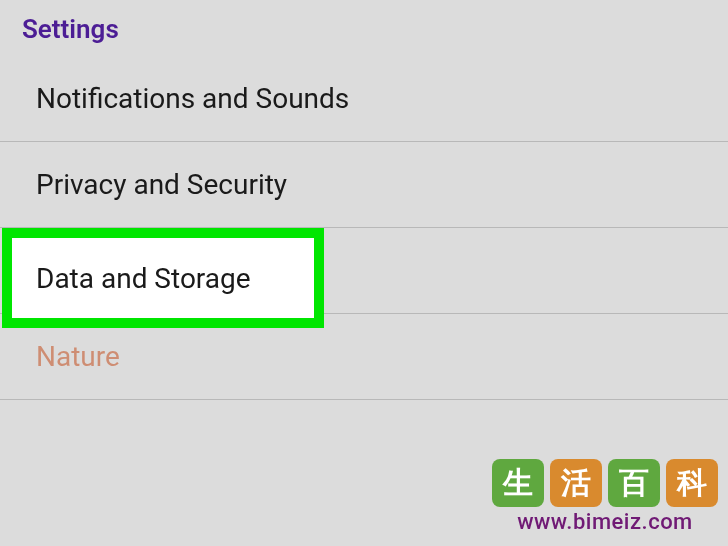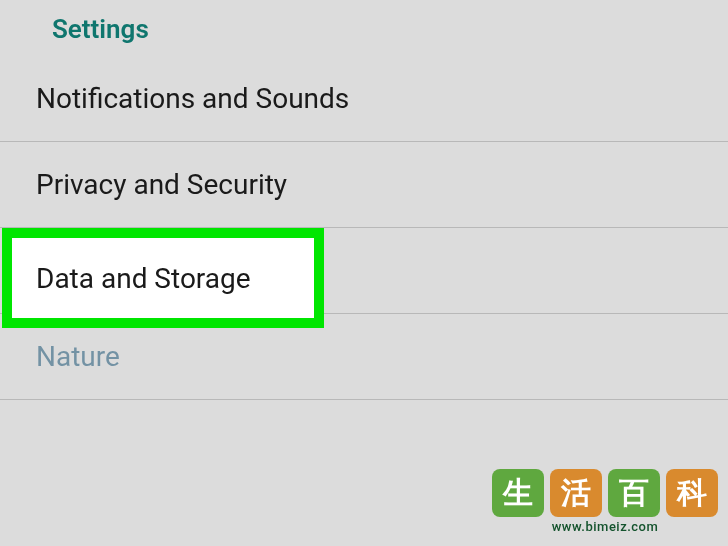--- a/index.html
+++ b/index.html
@@ -9,24 +9,24 @@
     }
     body {
       width: 728px;
       height: 546px;
       background: #dcdcdc;
       font-family: -apple-system, BlinkMacSystemFont, "Segoe UI", Roboto, sans-serif;
       overflow: hidden;
       position: relative;
     }
     .section-header {
-      padding: 14px 52px 12px;
+      padding: 14px 22px 12px;
       font-size: 26px;
       font-weight: 600;
-      color: #0f766e;
+      color: #4c1d95;
     }
     .settings-list {
       display: flex;
       flex-direction: column;
     }
     .settings-item {
       padding: 26px 36px;
       font-size: 28px;
       color: #1a1a1a;
       border-bottom: 1px solid #b8b8b8;
@@ -48,21 +48,21 @@
       border: 10px solid #00e600;
       background: #ffffff;
       z-index: 10;
       display: flex;
       align-items: center;
       padding-left: 24px;
       font-size: 28px;
       color: #1a1a1a;
     }
     .theme-value {
-      color: #0c4a6e;
+      color: #c2410c;
       font-size: 28px;
       opacity: 0.5;
     }
     .watermark {
       position: absolute;
       right: 10px;
       bottom: 12px;
       z-index: 20;
       display: flex;
       flex-direction: column;
@@ -85,22 +85,22 @@
       color: #fff;
       font-family: "Microsoft YaHei", sans-serif;
     }
     .badge-green {
       background: #5fa83f;
     }
     .badge-orange {
       background: #d98a2e;
     }
     .watermark-url {
-      color: #14532d;
-      font-size: 13px;
+      color: #701a75;
+      font-size: 22px;
       font-weight: 500;
       letter-spacing: 0.5px;
     }
   </style>
 </head>
 <body>
 
 <div class="section-header">Settings</div>
 
 <div class="settings-list">

